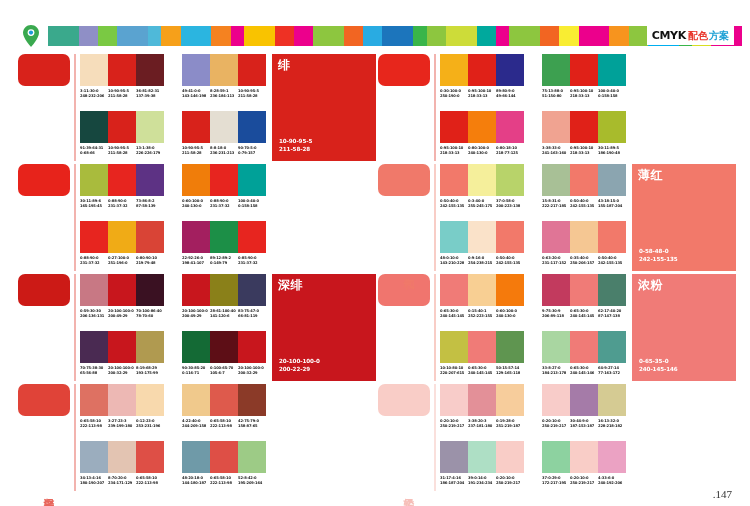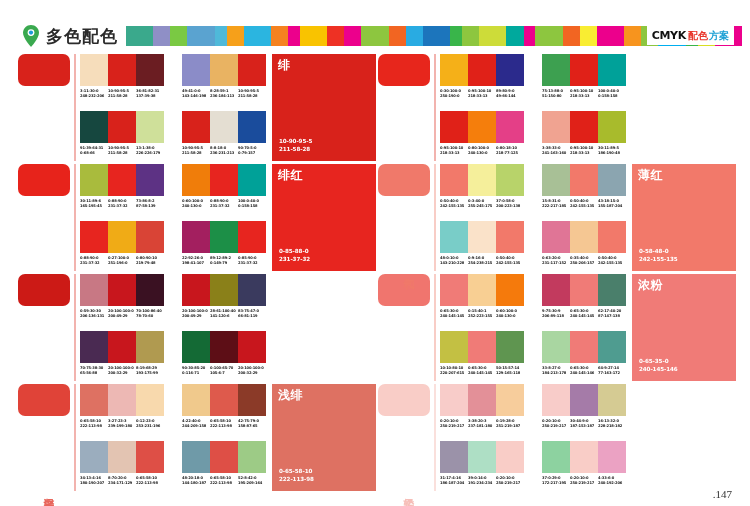--- a/index.html
+++ b/index.html
@@ -102,21 +102,20 @@
 </style>
 </head>
 <body>
 
 <div class="header">
   <svg class="pin-icon" viewBox="0 0 18 22">
     <path d="M9 0C4.6 0 1 3.5 1 7.8c0 5.6 8 14.2 8 14.2s8-8.6 8-14.2C17 3.5 13.4 0 9 0z" fill="#3aa94f"></path>
     <circle cx="9" cy="7.6" r="3.4" fill="#ffffff"></circle>
     <circle cx="9" cy="7.6" r="2.1" fill="#1b9ad6"></circle>
   </svg>
-  <div class="brand-title">多色配色</div>
   <div class="stripe-bar">
       <i style="background: rgb(58, 169, 140); flex: 1.6 1 0px;"></i>
       <i style="background: rgb(143, 143, 198); flex: 1 1 0px;"></i>
       <i style="background: rgb(122, 201, 67); flex: 1 1 0px;"></i>
       <i style="background: rgb(90, 163, 208); flex: 1.6 1 0px;"></i>
       <i style="background: rgb(79, 185, 217); flex: 0.7 1 0px;"></i>
       <i style="background: rgb(246, 160, 26); flex: 1 1 0px;"></i>
       <i style="background: rgb(43, 181, 224); flex: 1.6 1 0px;"></i>
       <i style="background: rgb(245, 130, 32); flex: 1 1 0px;"></i>
       <i style="background: rgb(236, 0, 140); flex: 0.7 1 0px;"></i>
@@ -345,27 +344,20 @@
                   <i>0-149-79</i>
                 </span>
                 <span>
                   <i>0-85-90-0</i>
                   <i>231-37-32</i>
                 </span>
               </div>
             </div>
           </div>
         </div>
-        <div class="panel" style="background: rgb(231, 37, 31);">
-          <div class="ptitle">绯红</div>
-          <div class="pcodes">
-            <i>0-85-88-0</i>
-            <i>231-37-32</i>
-          </div>
-        </div>
       </div>
       <div class="block r2">
         <div class="keycol">
           <div class="keychip" style="background: rgb(204, 26, 22);"></div>
           <div class="vlabel" style="color: rgb(204, 26, 22);">威严</div>
         </div>
         <div class="divider" style="background: rgb(242, 179, 174);"></div>
         <div class="groups">
           <div class="grow g0">
             <div class="trio">
@@ -449,20 +441,27 @@
                   <i>105-6-7</i>
                 </span>
                 <span>
                   <i>20-100-100-0</i>
                   <i>200-32-29</i>
                 </span>
               </div>
             </div>
           </div>
         </div>
+        <div class="panel" style="background: rgb(200, 22, 29);">
+          <div class="ptitle">深绯</div>
+          <div class="pcodes">
+            <i>20-100-100-0</i>
+            <i>200-22-29</i>
+          </div>
+        </div>
       </div>
       <div class="block r3">
         <div class="keycol">
           <div class="keychip" style="background: rgb(224, 67, 56);"></div>
           <div class="vlabel" style="color: rgb(232, 101, 91);">温馨</div>
         </div>
         <div class="divider" style="background: rgb(242, 179, 174);"></div>
         <div class="groups">
           <div class="grow g0">
             <div class="trio">
@@ -544,27 +543,20 @@
                 <span>
                   <i>0-65-58-10</i>
                   <i>222-113-98</i>
                 </span>
                 <span>
                   <i>52-8-42-0</i>
                   <i>195-209-164</i>
                 </span>
               </div>
             </div>
-          </div>
-        </div>
-        <div class="panel" style="background: rgb(222, 113, 98);">
-          <div class="ptitle">浅绯</div>
-          <div class="pcodes">
-            <i>0-65-58-10</i>
-            <i>222-113-98</i>
           </div>
         </div>
       </div>
     </div>
   <div class="col right">
       <div class="block r0">
         <div class="keycol">
           <div class="keychip" style="background: rgb(231, 38, 28);"></div>
           <div class="vlabel" style="color: rgb(231, 38, 28);">力量</div>
         </div>

